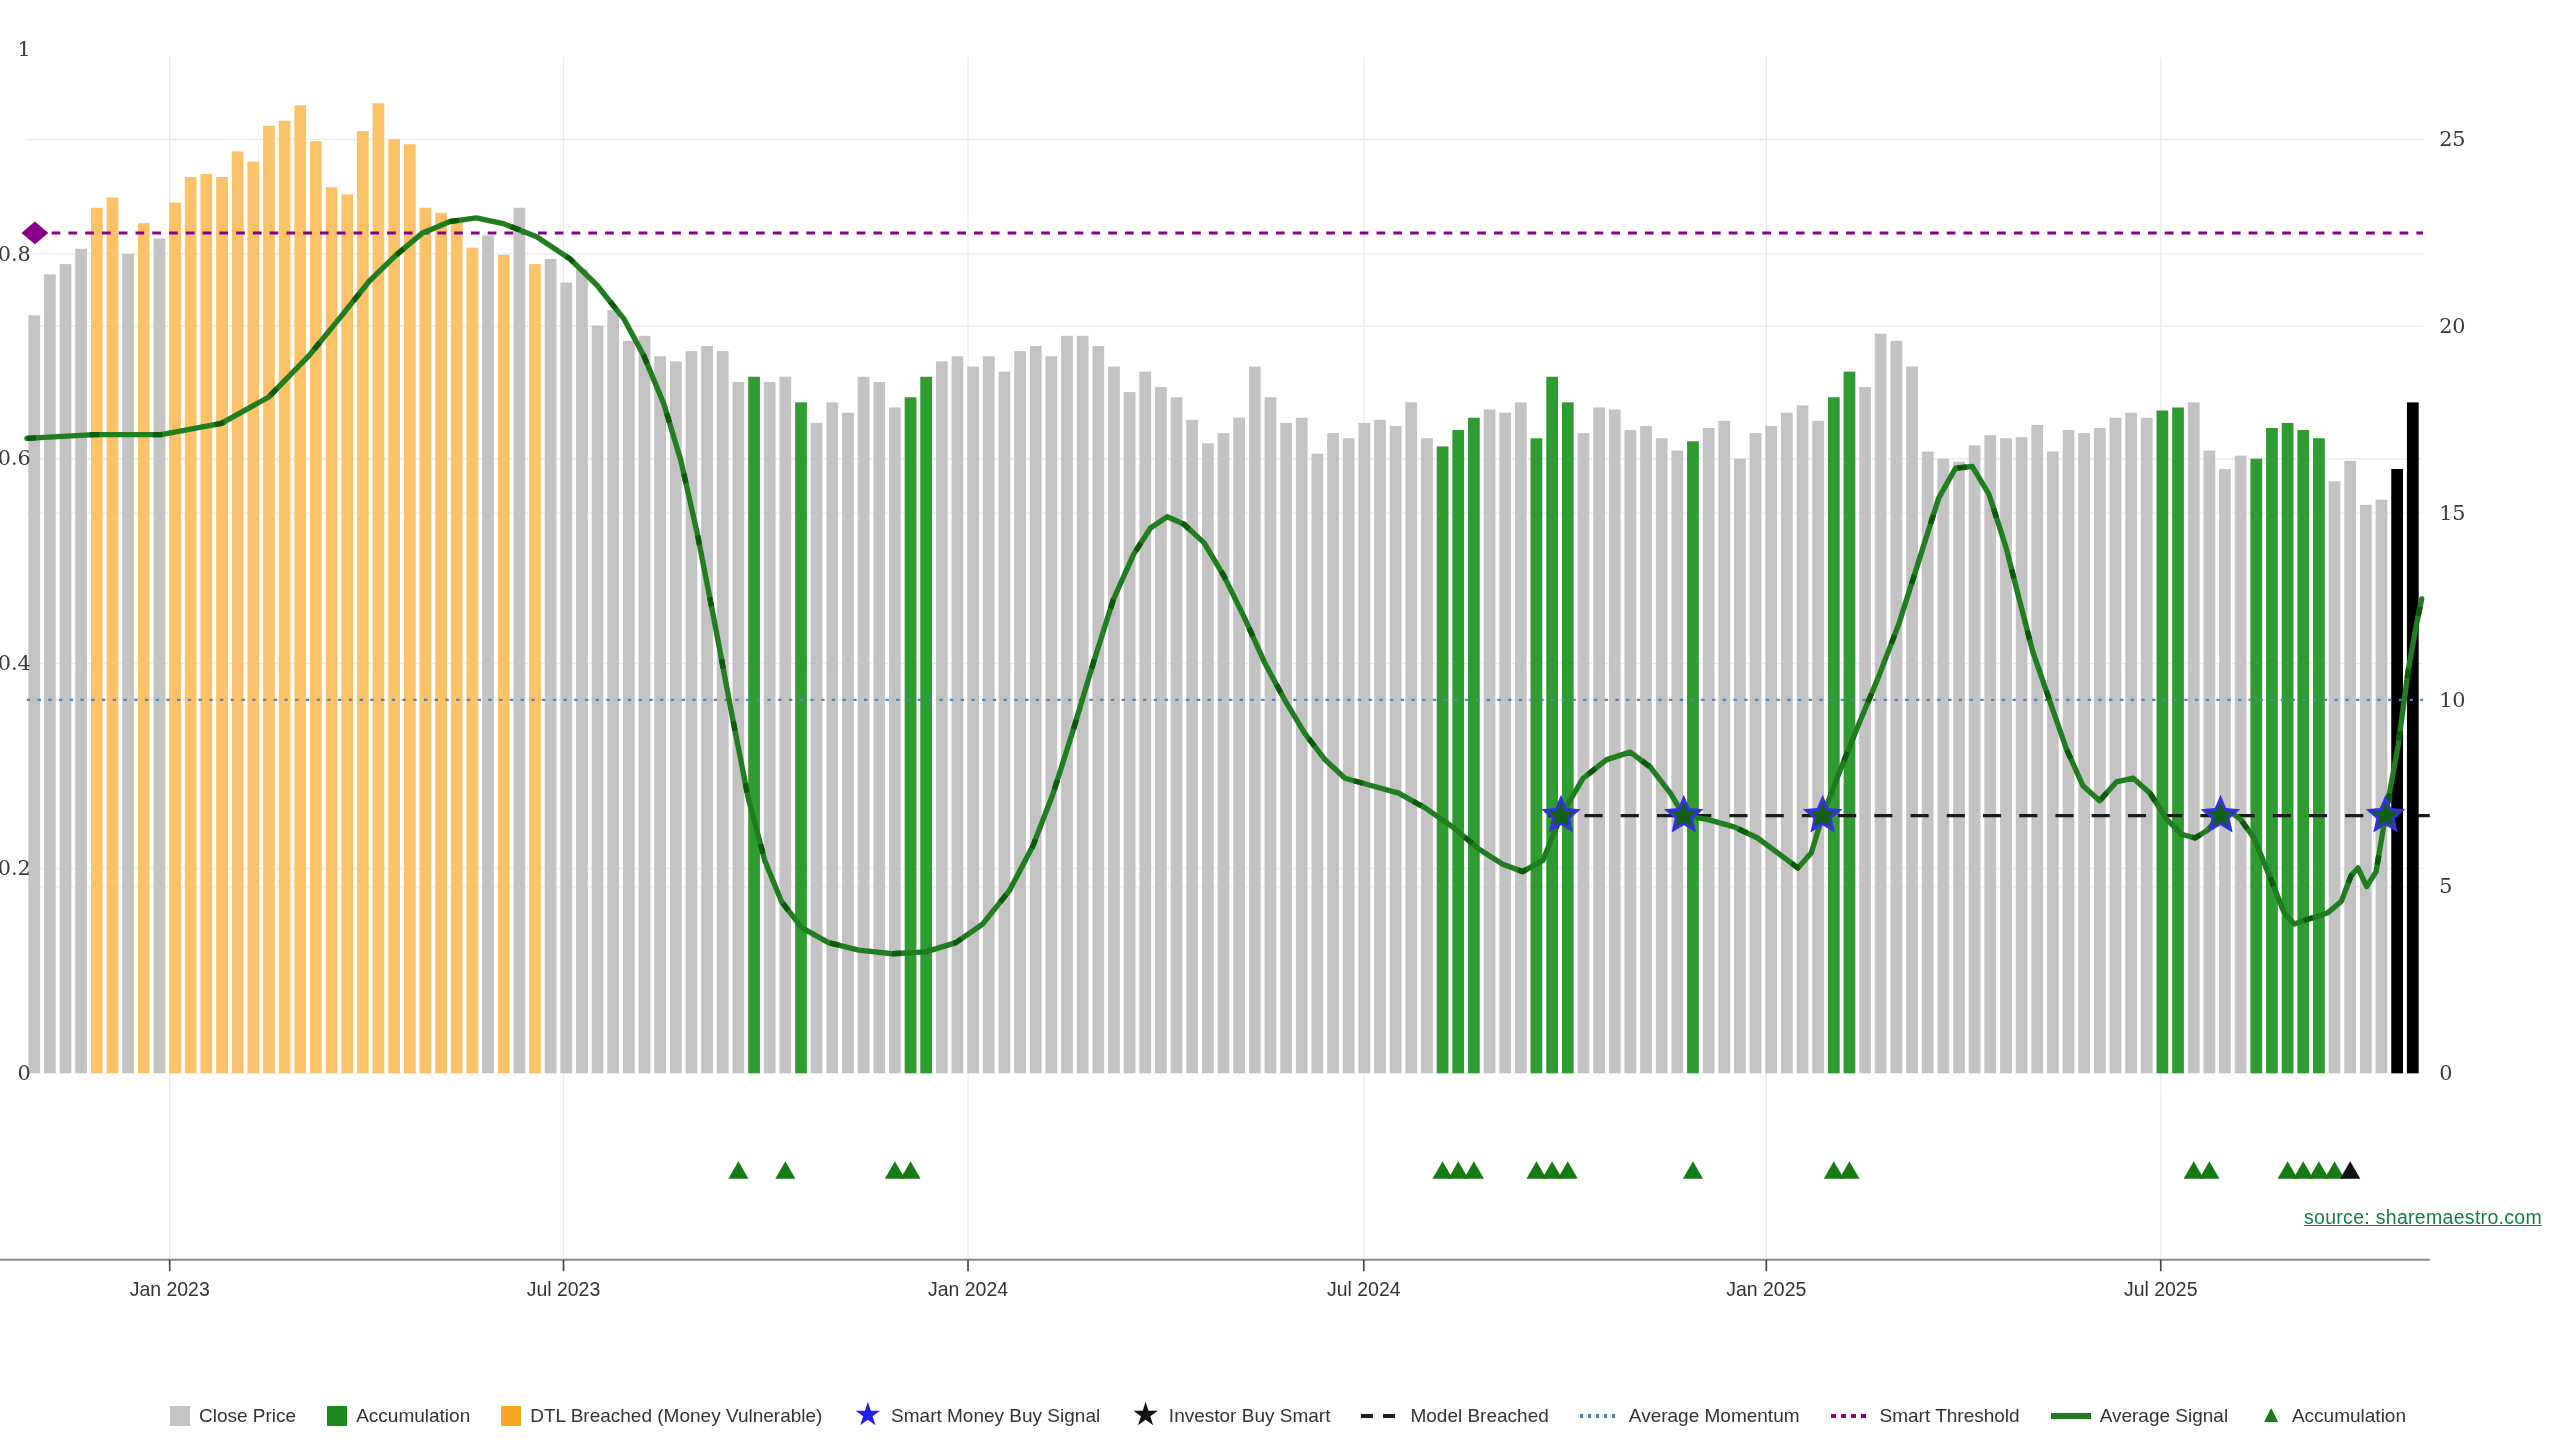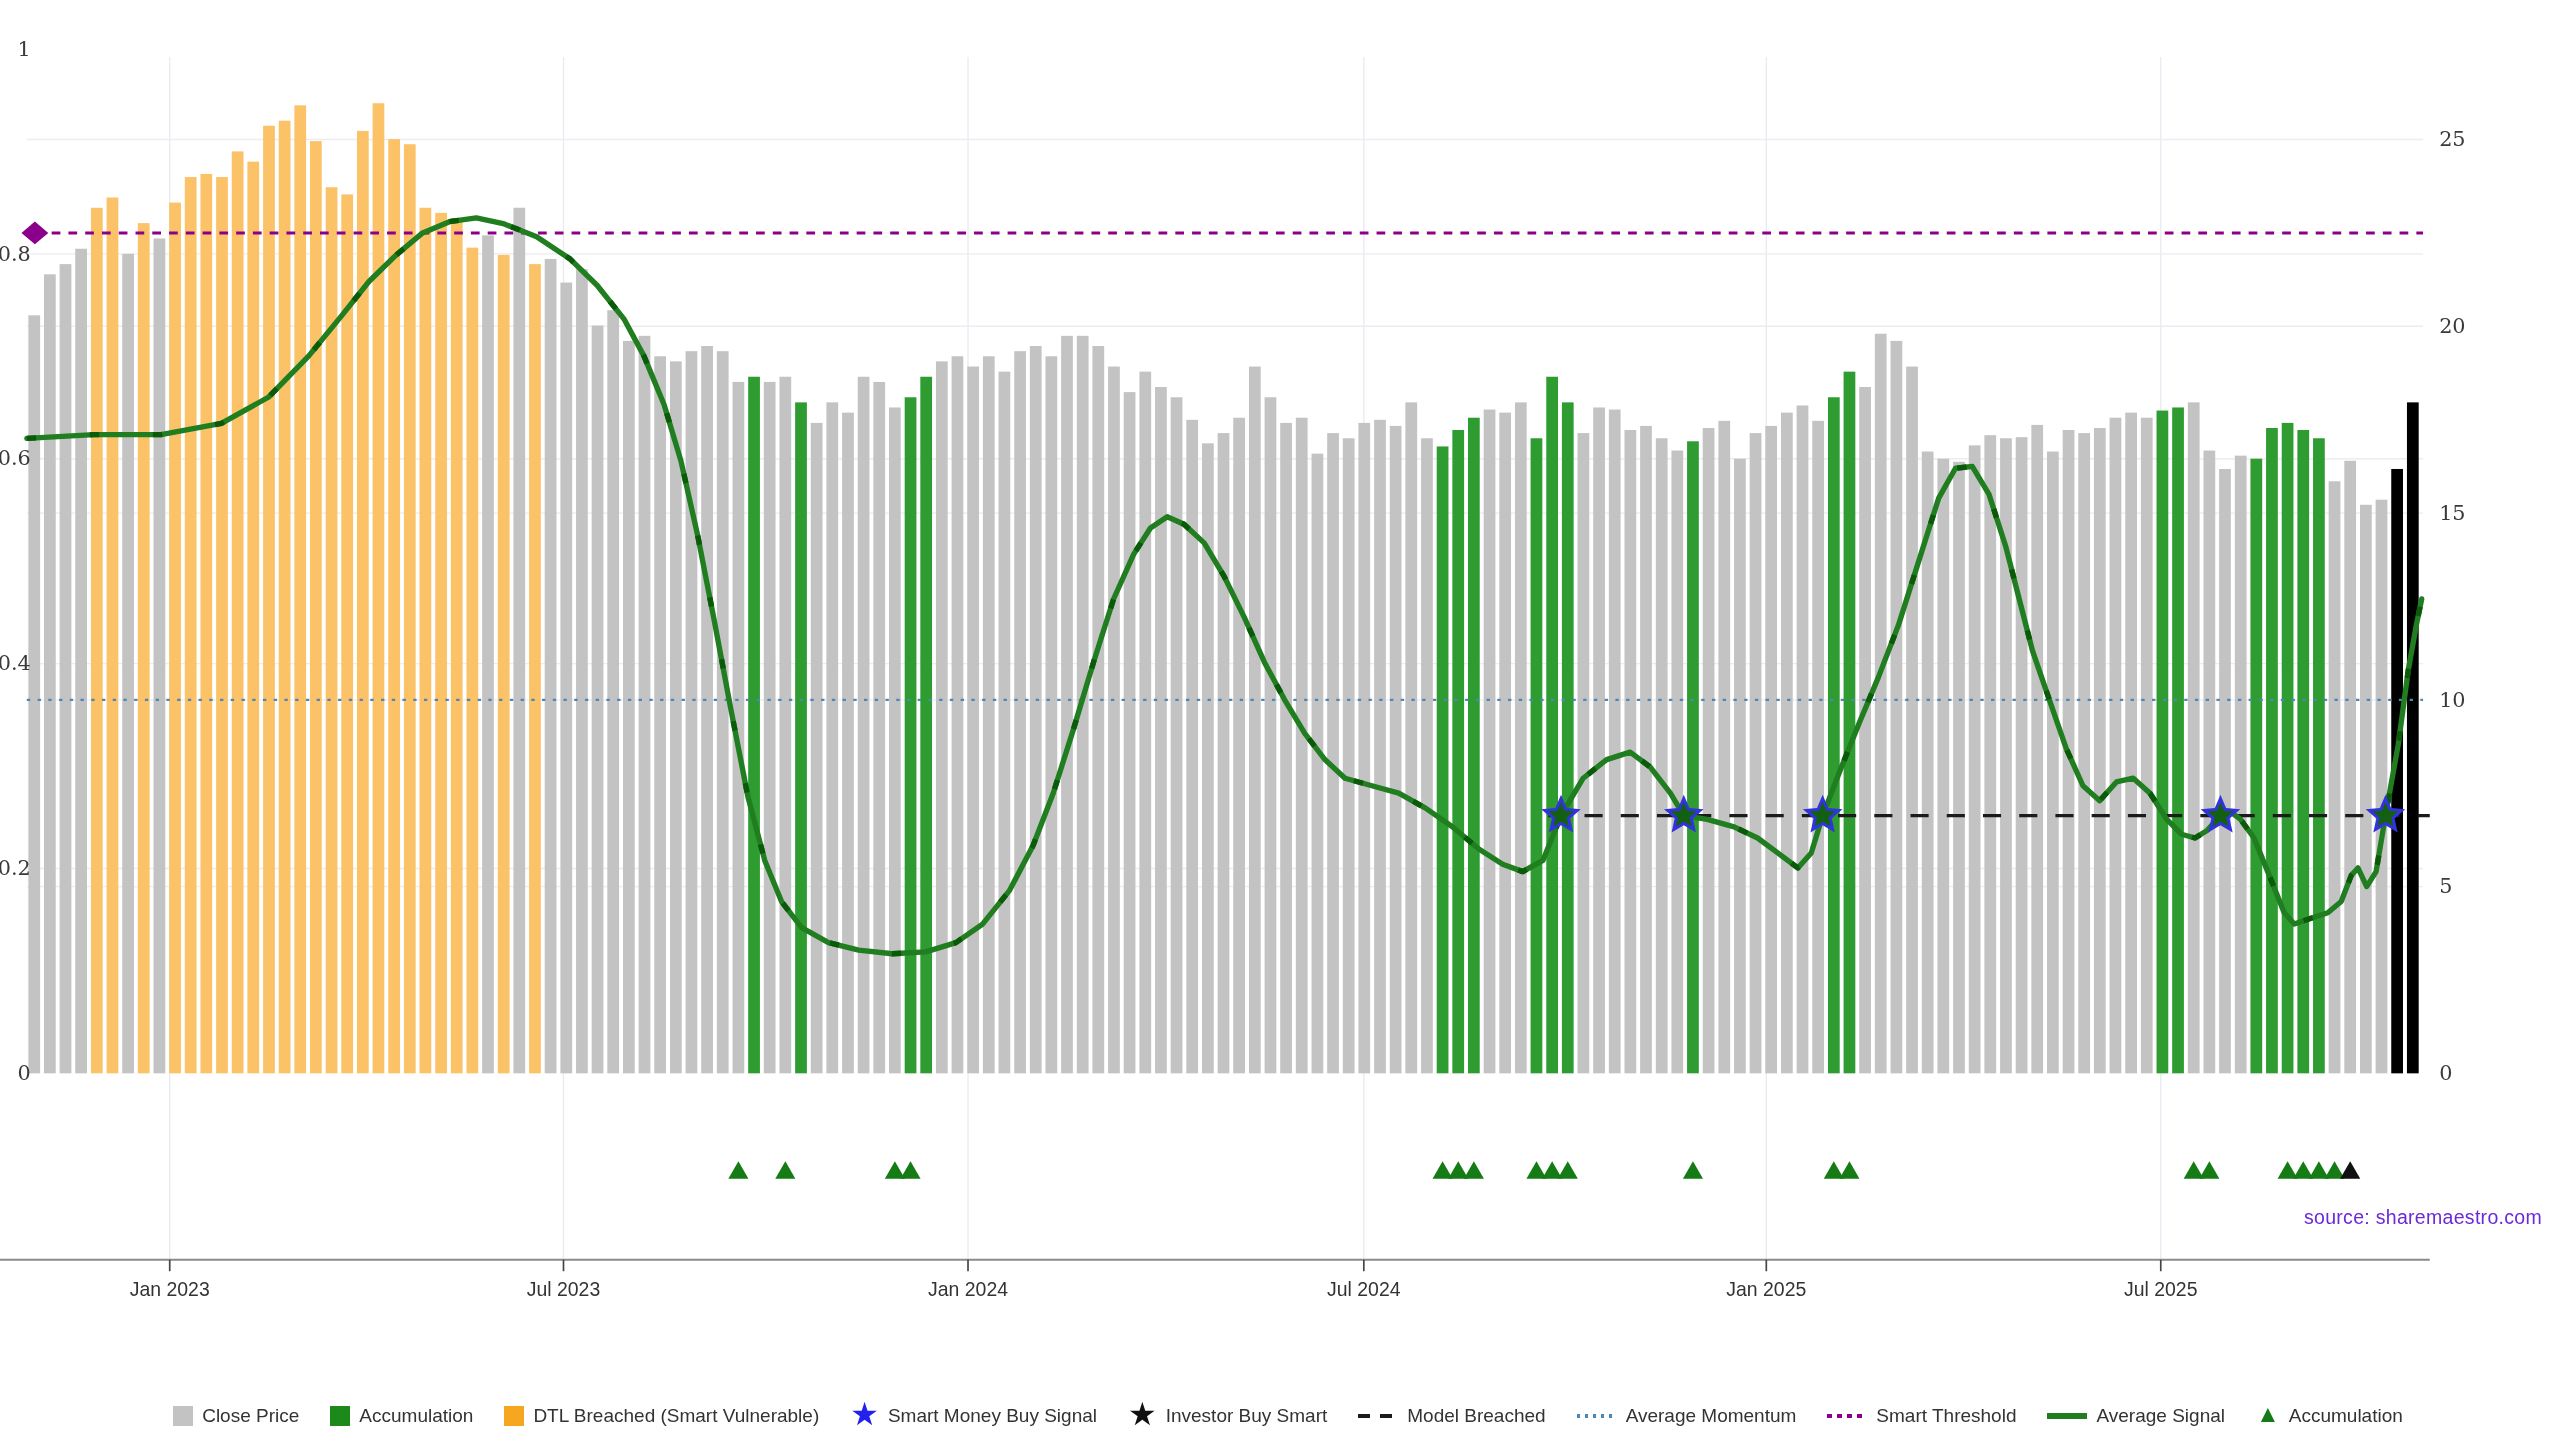--- a/index.html
+++ b/index.html
@@ -1,19 +1,19 @@
 <!DOCTYPE html>
 <html style="font-size:10.7px"><head>
 <meta charset="utf-8">
 <style>
   html,body{margin:0;padding:0;background:#ffffff;}
   body{width:2576px;height:1449px;font-family:"Liberation Sans","DejaVu Sans",sans-serif;}
   .stage{position:relative;width:2576px;height:1449px;overflow:hidden;background:#fff;}
   #chart{position:absolute;left:0;top:0;width:2576px;height:1449px;}
-  .source{position:absolute;top:1206px;right:34px;font-size:19.5px;color:#6d28d9;letter-spacing:0.3px;}
+  .source{position:absolute;top:1206px;right:34px;font-size:19.5px;color:#15803d;letter-spacing:0.3px;text-decoration:underline;}
   #legend{position:absolute;top:1405px;left:0;right:0;display:flex;justify-content:center;align-items:center;gap:31px;}
   .li{display:flex;align-items:center;gap:9px;font-size:19px;color:#333;white-space:nowrap;}
   .sq{width:20px;height:20px;display:inline-block;}
   .starsym{font-size:32px;line-height:20px;display:inline-block;transform:translateY(-2px);}
   .trisym{font-size:24px;line-height:20px;display:inline-block;transform:translateY(-2px);}
   .ln{display:inline-block;height:4px;width:40px;}
   .ln.solid{height:6px;}
 </style>
 </head>
 <body>
@@ -254,21 +254,21 @@
       <div class="li">
         <span class="sq" style="background: rgb(195, 195, 195);"></span>
         <span>Close Price</span>
       </div>
       <div class="li">
         <span class="sq" style="background: rgb(27, 138, 27);"></span>
         <span>Accumulation</span>
       </div>
       <div class="li">
         <span class="sq" style="background: rgb(246, 167, 31);"></span>
-        <span>DTL Breached (Smart Vulnerable)</span>
+        <span>DTL Breached (Money Vulnerable)</span>
       </div>
       <div class="li">
         <span class="starsym" style="color: rgb(34, 34, 238);">★</span>
         <span>Smart Money Buy Signal</span>
       </div>
       <div class="li">
         <span class="starsym" style="color: rgb(17, 17, 17);">★</span>
         <span>Investor Buy Smart</span>
       </div>
       <div class="li">

